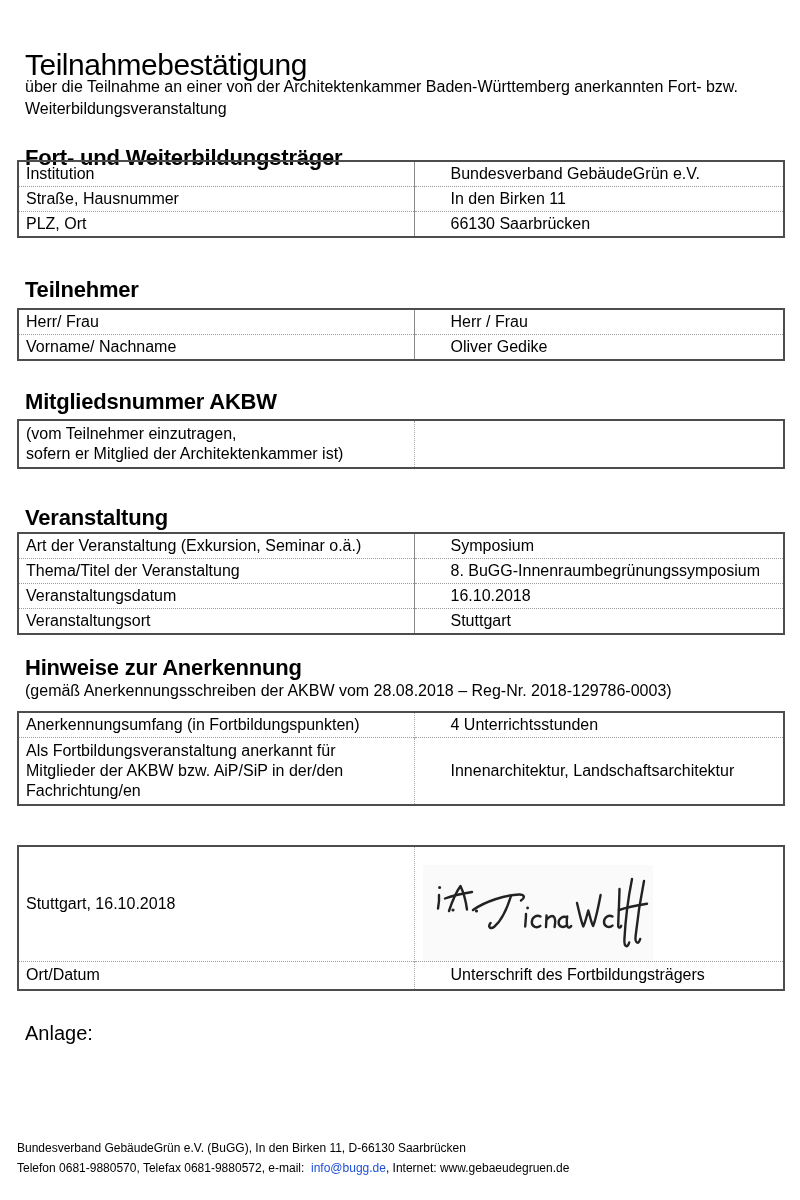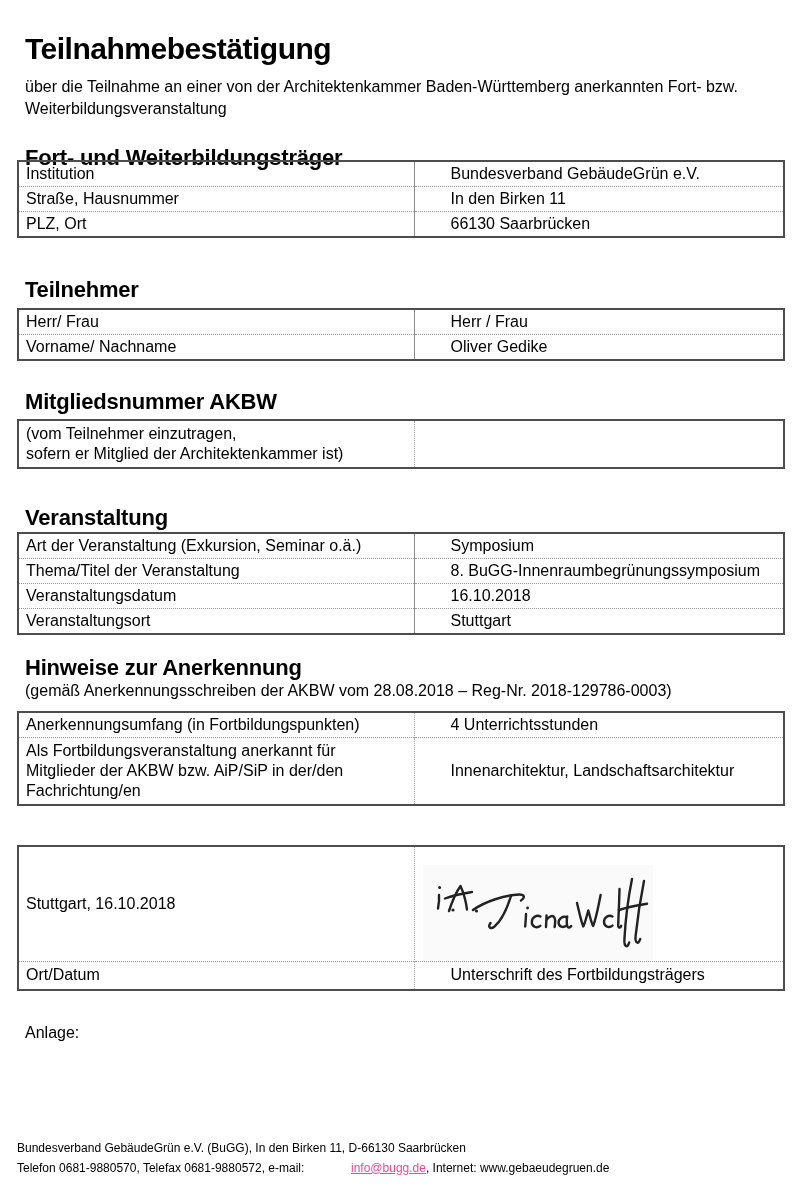--- a/index.html
+++ b/index.html
@@ -4,22 +4,22 @@
 <style>
   html,body{margin:0;padding:0;}
   body{
     width:800px;height:1200px;background:#ffffff;color:#000;
     font-family:"Liberation Sans","DejaVu Sans",sans-serif;
     position:relative;overflow:hidden;
   }
   .page{position:absolute;inset:0;}
 
   .title{
-    position:absolute;left:25px;top:32px;
-    font-size:30px;font-weight:bold;letter-spacing:-0.5px;line-height:34px;
+    position:absolute;left:25px;top:48px;
+    font-size:30px;font-weight:normal;letter-spacing:-0.5px;line-height:34px;
   }
   .subtitle{
     position:absolute;left:25px;top:76px;width:735px;
     font-size:16px;line-height:22px;
   }
   .h2{
     position:absolute;left:25px;
     font-size:22px;font-weight:bold;line-height:24px;letter-spacing:-0.2px;
   }
   .note{
@@ -42,27 +42,27 @@
   table.doc.dotdiv td.val{border-left:1px dotted #ababab;margin-left:32px;}
   .pre{white-space:pre-line;}
   .indent{padding-left:14px;}
 
   .sig-cell{position:relative;padding:0 !important;}
   .sig-wrap{position:absolute;left:8px;top:18px;width:230px;height:96px;background:#fafafa;}
   .sig-wrap svg{display:block;}
 
   .anlage{
     position:absolute;left:25px;top:1022px;
-    font-size:16px;line-height:22px;
+    font-size:20px;line-height:22px;
   }
   .footer{
     position:absolute;left:17px;top:1139px;width:760px;
     font-size:12px;line-height:19.5px;
   }
-  a.email{color:#ec4899;text-decoration:underline;cursor:pointer;margin-left:40px;}
+  a.email{color:#1d4ed8;cursor:pointer;}
 </style>
 </head>
 <body>
 
 <div class="page">
 
   <div class="title">Teilnahmebestätigung</div>
   <div class="subtitle">über die Teilnahme an einer von der Architektenkammer Baden-Württemberg anerkannten Fort- bzw. Weiterbildungsveranstaltung</div>
 
   <div class="h2" style="top:146px">Fort- und Weiterbildungsträger</div>

